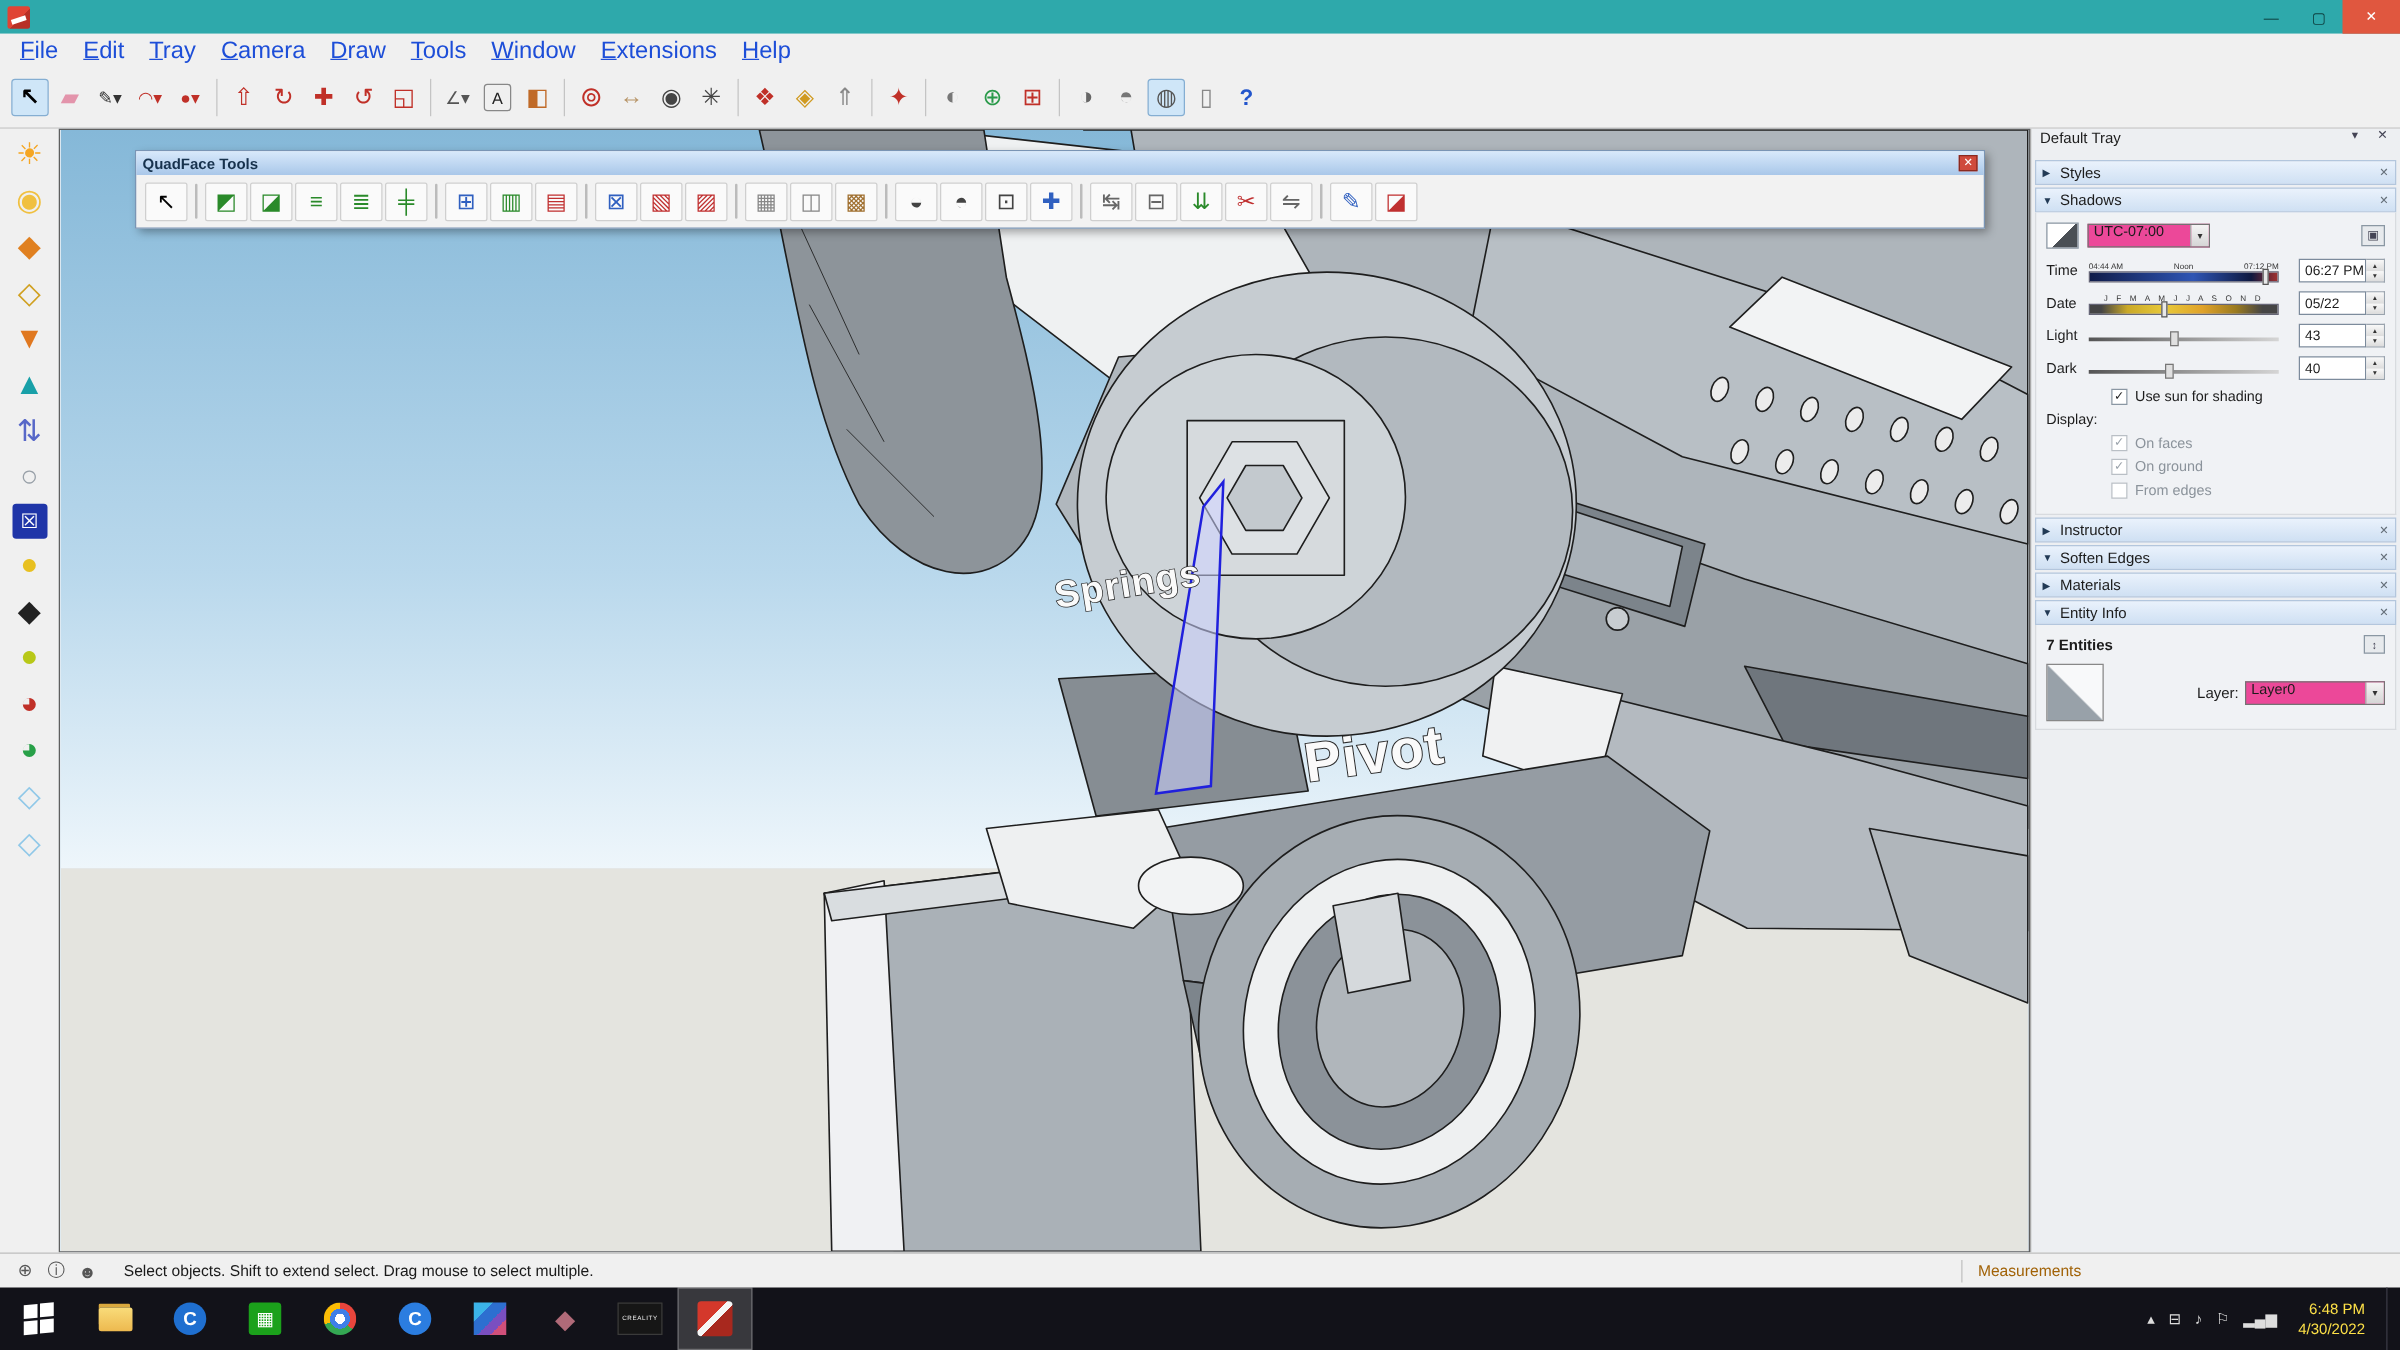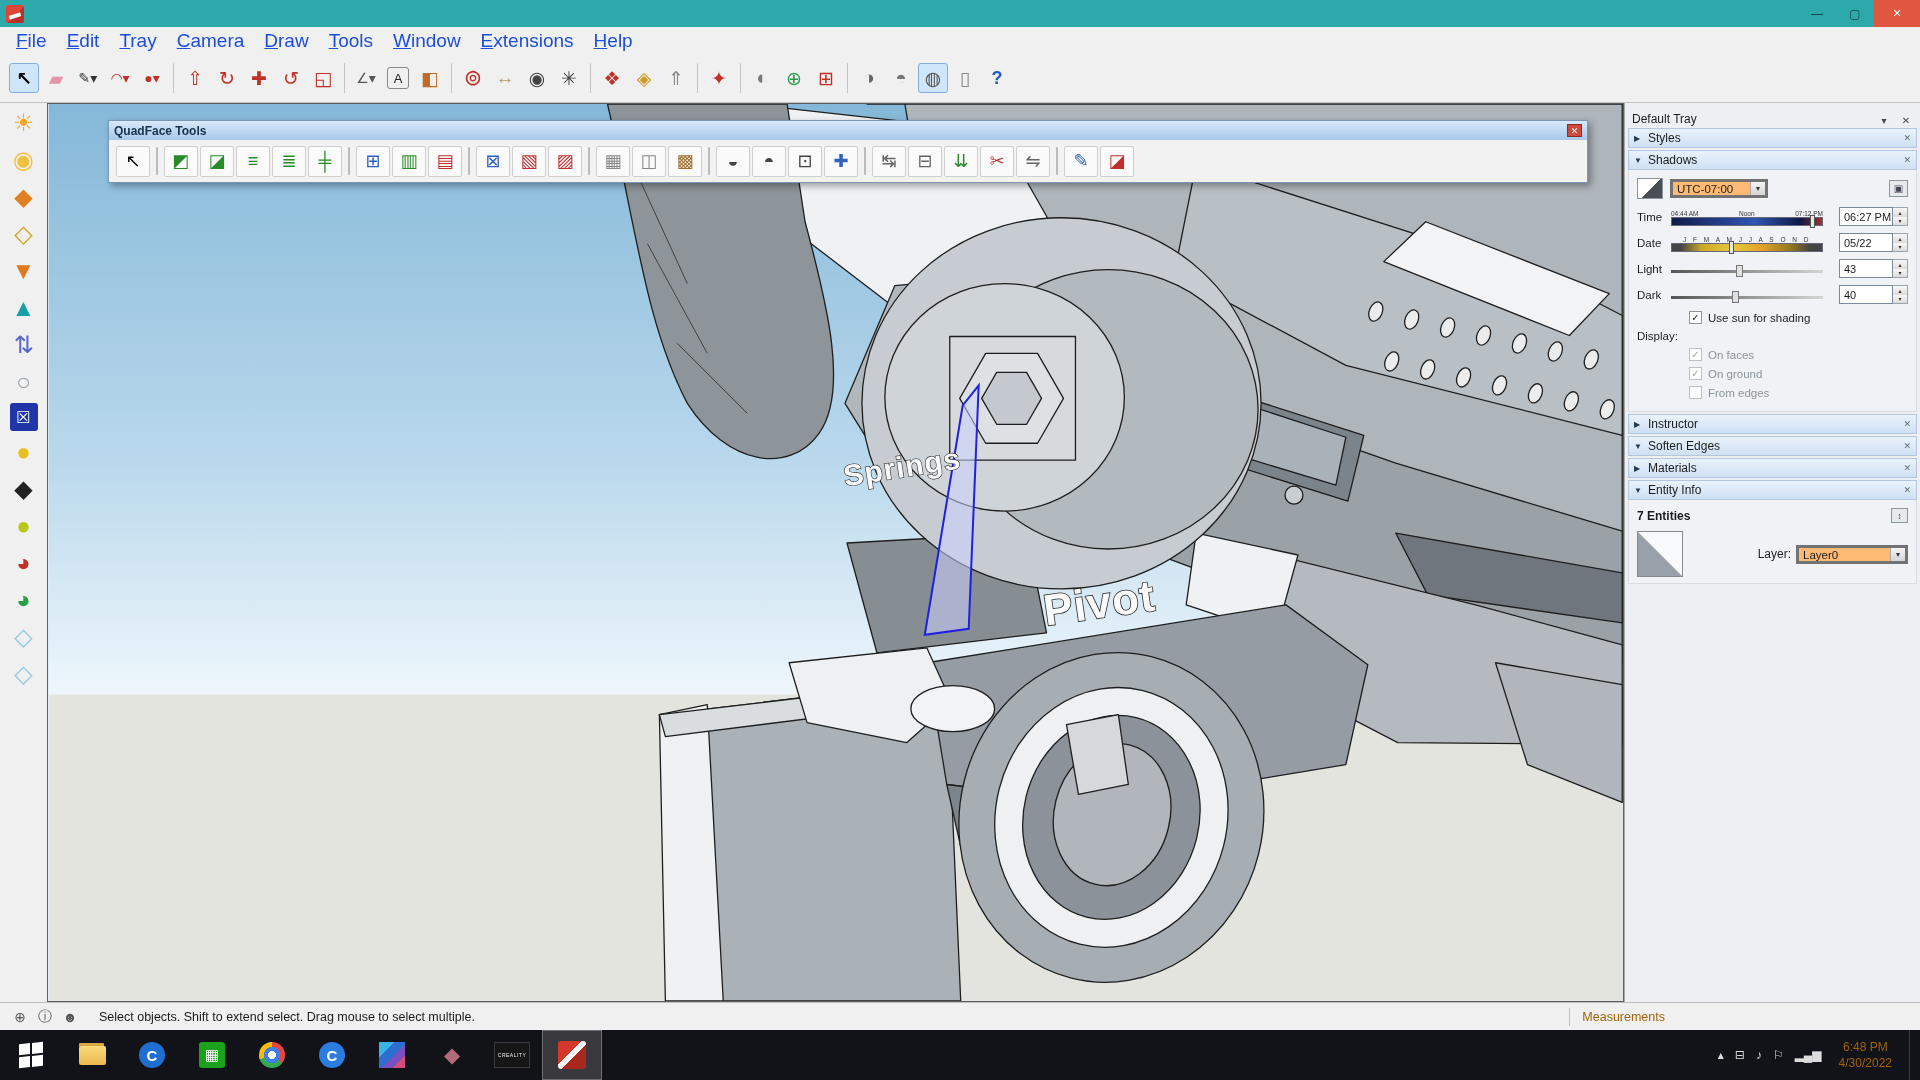--- a/index.html
+++ b/index.html
@@ -38,30 +38,30 @@
 
 
 .quadface{position:absolute;left:60px;top:16px;width:1480px;background:#f2f2f2;border:1px solid #7a95b5;box-shadow:3px 3px 7px rgba(0,0,0,.35)}
 .qf-title{height:19px;background:linear-gradient(#d8e9fb,#a9c7e9);display:flex;align-items:center;padding:0 5px;font-size:12px;font-weight:bold;color:#17324d}
 .qf-close{margin-left:auto;width:15px;height:13px;background:#cf4a3c;color:#fff;font-size:9px;display:flex;align-items:center;justify-content:center;border:1px solid #8a2a20}
 .qf-row{height:42px;display:flex;align-items:center;padding:0 6px}
 .qf-tool{width:34px;height:31px;min-width:34px;display:flex;align-items:center;justify-content:center;font-size:18px;border:1px solid #cfcfcf;background:#fafafa;margin:0 1px;border-radius:2px}
 
 
 .tray{position:absolute;left:1624px;top:103px;width:296px;height:899px;background:#edeff2;border-left:1px solid #a8a8a8;font-size:12px;color:#1c1c1c}
-.tray-head{height:23px;display:flex;align-items:flex-end;padding:0 7px;gap:8px}
+.tray-head{height:23px;display:flex;align-items:flex-start;padding:0 7px;gap:8px}
 .tray-head .grow{flex:1}
 .tray-ico{font-size:10px;color:#445;width:14px;text-align:center}
 .sec-head{height:20px;margin:2px 3px 0;background:linear-gradient(#eaf2fc,#cfe0f3);border:1px solid #b3c6dd;display:flex;align-items:center;padding:0 5px;font-size:12px}
 .sec-arrow{font-size:8px;color:#223a55;width:14px}
 .sec-close{margin-left:auto;font-size:9px;color:#66707a}
 .panel{background:#f0f2f5;margin:0 3px;border:1px solid #d8dbdf;border-top:none;padding:8px 8px 6px}
 .row{display:flex;align-items:center;margin-bottom:8px}
 .shadow-toggle{width:26px;height:21px;border:1px solid #8a97a3;background:linear-gradient(135deg,#ffffff 52%,#4a4f55 52%);margin-right:7px}
-.select{height:19px;border:3px solid #737373;background:#fdba74;display:flex;align-items:flex-end;font-size:11.5px;padding-left:4px}
+.select{height:19px;border:1px solid #737373;background:#ec4899;display:flex;align-items:flex-start;font-size:11.5px;padding-left:4px}
 .select .dd{margin-left:auto;width:15px;height:100%;background:linear-gradient(#f4f4f4,#d5d5d5);border-left:1px solid #aaa;font-size:8px;display:flex;align-items:center;justify-content:center;color:#333}
 .tz{width:98px}
 .detail-btn{margin-left:auto;width:19px;height:17px;border:1px solid #8a97a3;background:#e7eaed;font-size:10px;display:flex;align-items:center;justify-content:center;color:#445}
 .srow{display:flex;align-items:flex-end;margin-bottom:7px}
 .slabel{width:34px;font-size:11.5px;padding-bottom:3px}
 .sliderbox{width:152px;margin-right:6px}
 .ticks{display:flex;justify-content:space-between;font-size:6.5px;color:#333;height:9px;align-items:flex-end}
 .ticks.center{justify-content:center;letter-spacing:2.5px}
 .tbar{position:relative;height:9px;border:1px solid #667;background:#888}
 .time-fill{background:linear-gradient(90deg,#101c4a,#2f55b4 55%,#0e1840 86%,#a03030 100%)}
@@ -101,21 +101,21 @@
 
 
 .taskbar{position:absolute;left:0;top:1030px;width:1920px;height:50px;background:#121219;display:flex;align-items:center}
 .start{width:62px;height:50px;display:flex;align-items:center;justify-content:center}
 .win-logo{width:24px;height:24px;display:grid;grid-template-columns:1fr 1fr;grid-template-rows:1fr 1fr;gap:2px;transform:skewY(-6deg)}
 .win-logo div{background:#fff}
 .task-tile{width:60px;height:50px;display:flex;align-items:center;justify-content:center}
 .task-glyph{display:flex;align-items:center;justify-content:center;font-size:20px;color:#ddd}
 .sys{margin-left:auto;display:flex;align-items:center;gap:11px;padding-right:2px}
 .tb-icon{font-size:12px;color:#ddd}
-.clock{text-align:center;font-size:12px;line-height:1.35;color:#a16207;margin:0 6px}
+.clock{text-align:right;font-size:12px;line-height:1.35;color:#fde047;margin:0 6px}
 .show-desktop{width:9px;height:50px;border-left:1px solid #3a3a46}
 </style>
 </head>
 <body>
 
 <div class="titlebar">
   <div class="app-logo"></div>
   <div class="cap">
     <div class="cap-btn">—</div>
     <div class="cap-btn">▢</div>

